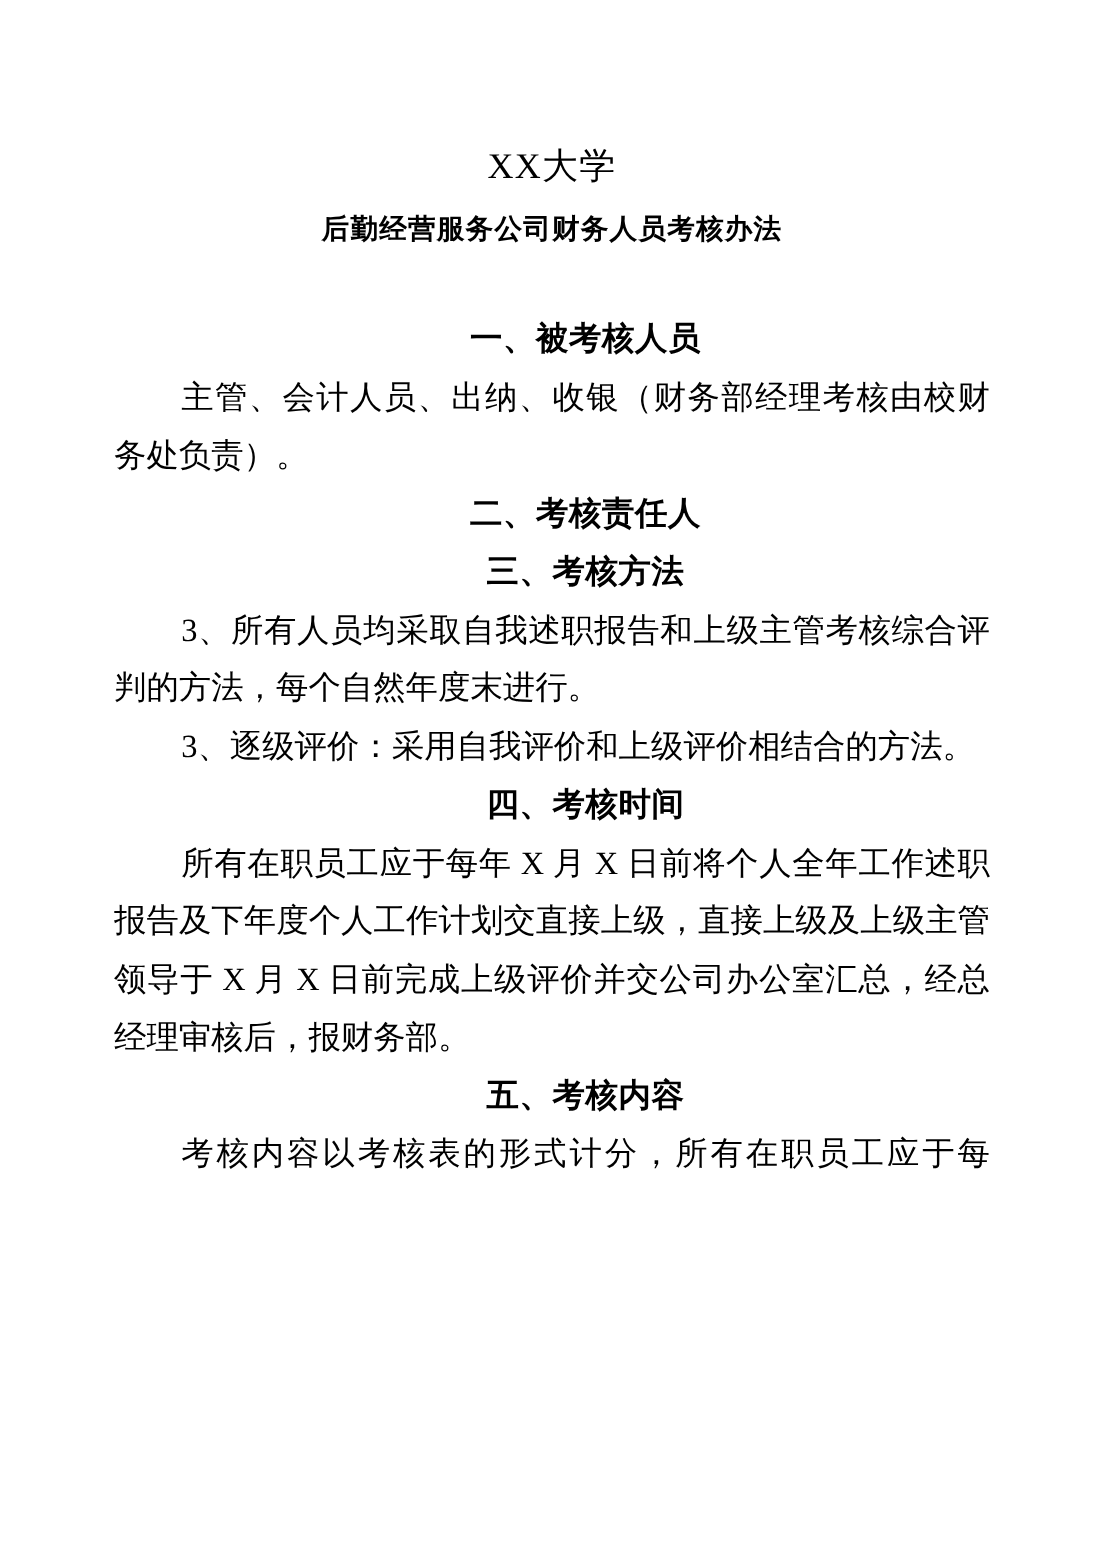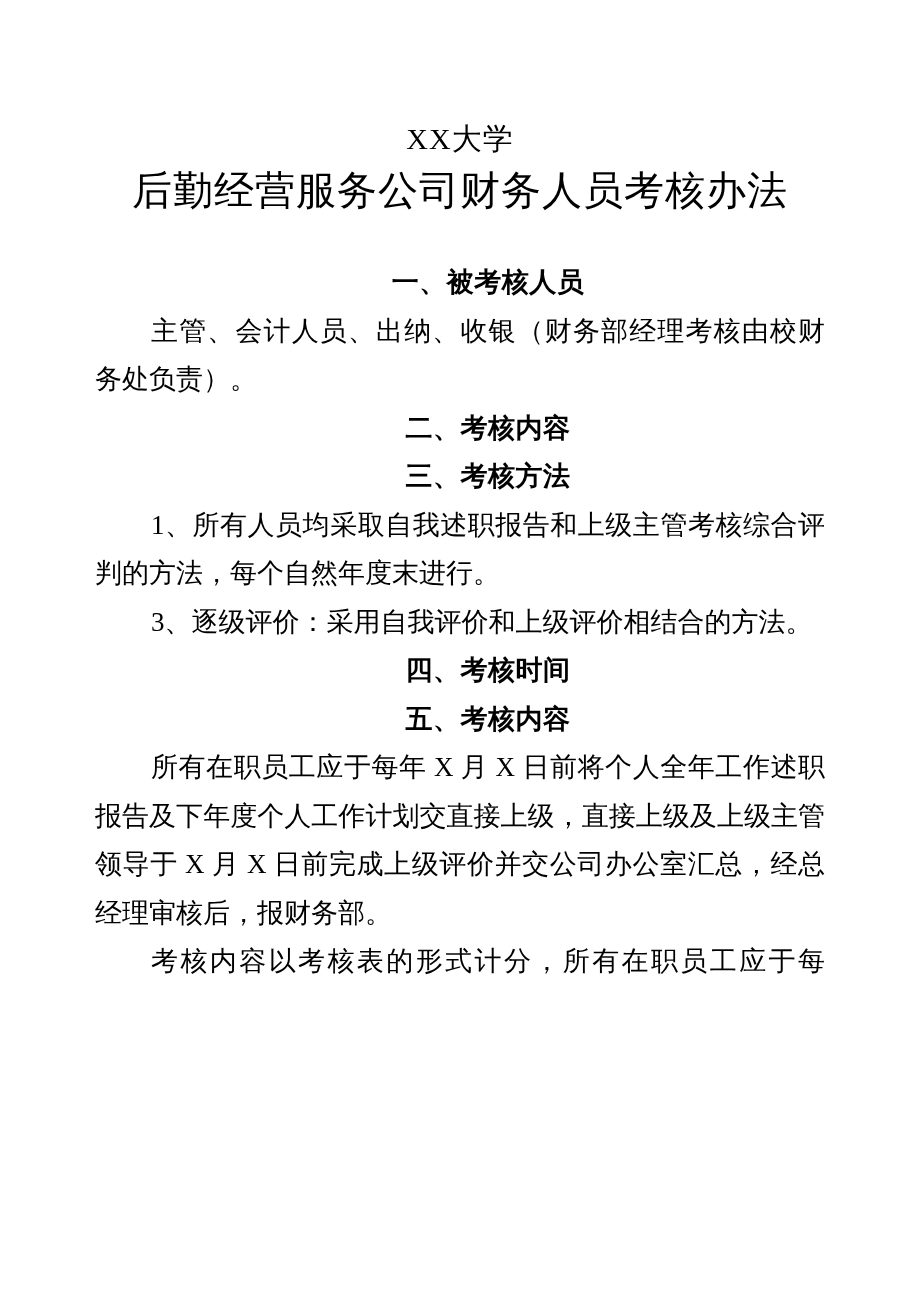--- a/index.html
+++ b/index.html
@@ -19,22 +19,22 @@
   }
   .doc-title {
     font-family: "Liberation Serif", "DejaVu Serif", serif;
     font-weight: normal;
     font-size: 30px;
     line-height: 52px;
     letter-spacing: 1px;
   }
   .doc-subtitle {
     font-family: "Liberation Serif", "DejaVu Serif", serif;
-    font-weight: normal;
-    font-size: 40px;
+    font-weight: bold;
+    font-size: 23px;
     line-height: 52px;
     letter-spacing: 1px;
   }
   .doc-body {
     margin-top: 41px;
     padding: 0 95px 0 95px;
   }
   .para {
     font-size: 27px;
     line-height: 48.5px;
@@ -53,23 +53,23 @@
 <body>
 
 <div class="page">
   <div class="title-block">
     <div class="doc-title">XX大学</div>
     <div class="doc-subtitle">后勤经营服务公司财务人员考核办法</div>
   </div>
   <div class="doc-body" id="doc-body">
       <p class="para heading">一、被考核人员</p>
       <p class="para body">主管、会计人员、出纳、收银（财务部经理考核由校财务处负责）。</p>
-      <p class="para heading">二、考核内容</p>
+      <p class="para heading">二、考核责任人</p>
       <p class="para heading">三、考核方法</p>
-      <p class="para body">1、所有人员均采取自我述职报告和上级主管考核综合评判的方法，每个自然年度末进行。</p>
+      <p class="para body">3、所有人员均采取自我述职报告和上级主管考核综合评判的方法，每个自然年度末进行。</p>
       <p class="para body">3、逐级评价：采用自我评价和上级评价相结合的方法。</p>
       <p class="para heading">四、考核时间</p>
+      <p class="para body">所有在职员工应于每年 X 月 X 日前将个人全年工作述职报告及下年度个人工作计划交直接上级，直接上级及上级主管领导于 X 月 X 日前完成上级评价并交公司办公室汇总，经总经理审核后，报财务部。</p>
       <p class="para heading">五、考核内容</p>
-      <p class="para body">所有在职员工应于每年 X 月 X 日前将个人全年工作述职报告及下年度个人工作计划交直接上级，直接上级及上级主管领导于 X 月 X 日前完成上级评价并交公司办公室汇总，经总经理审核后，报财务部。</p>
       <p class="para body">考核内容以考核表的形式计分，所有在职员工应于每年：</p>
       <p class="para body">指对每个管理人员要担当的本职工作、完成上级交付任务的完成情况进行评价。基本考核要素由部门质量目标、工作质量、工作交期、工作跟进、</p>
     </div>
 </div>
 
 </body></html>

